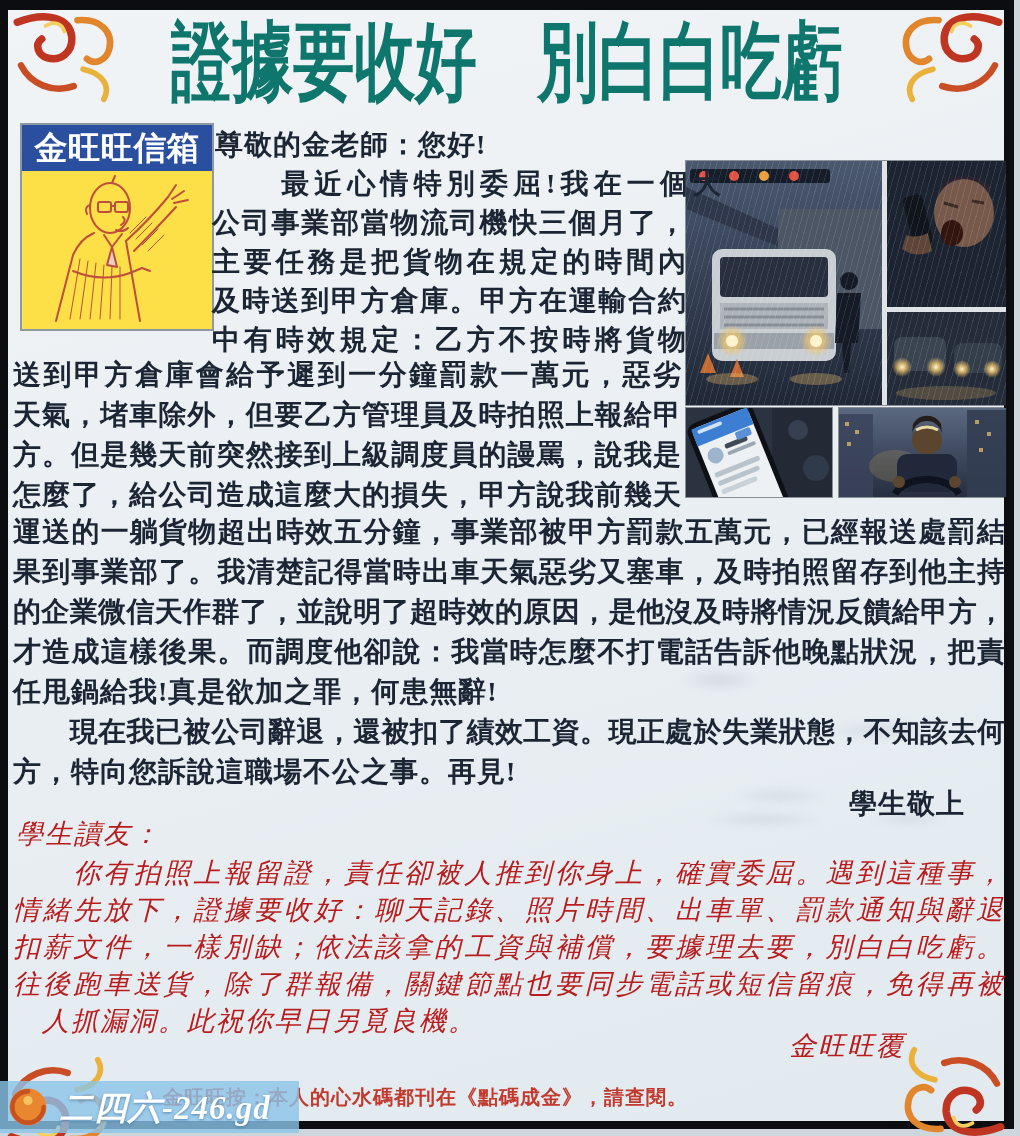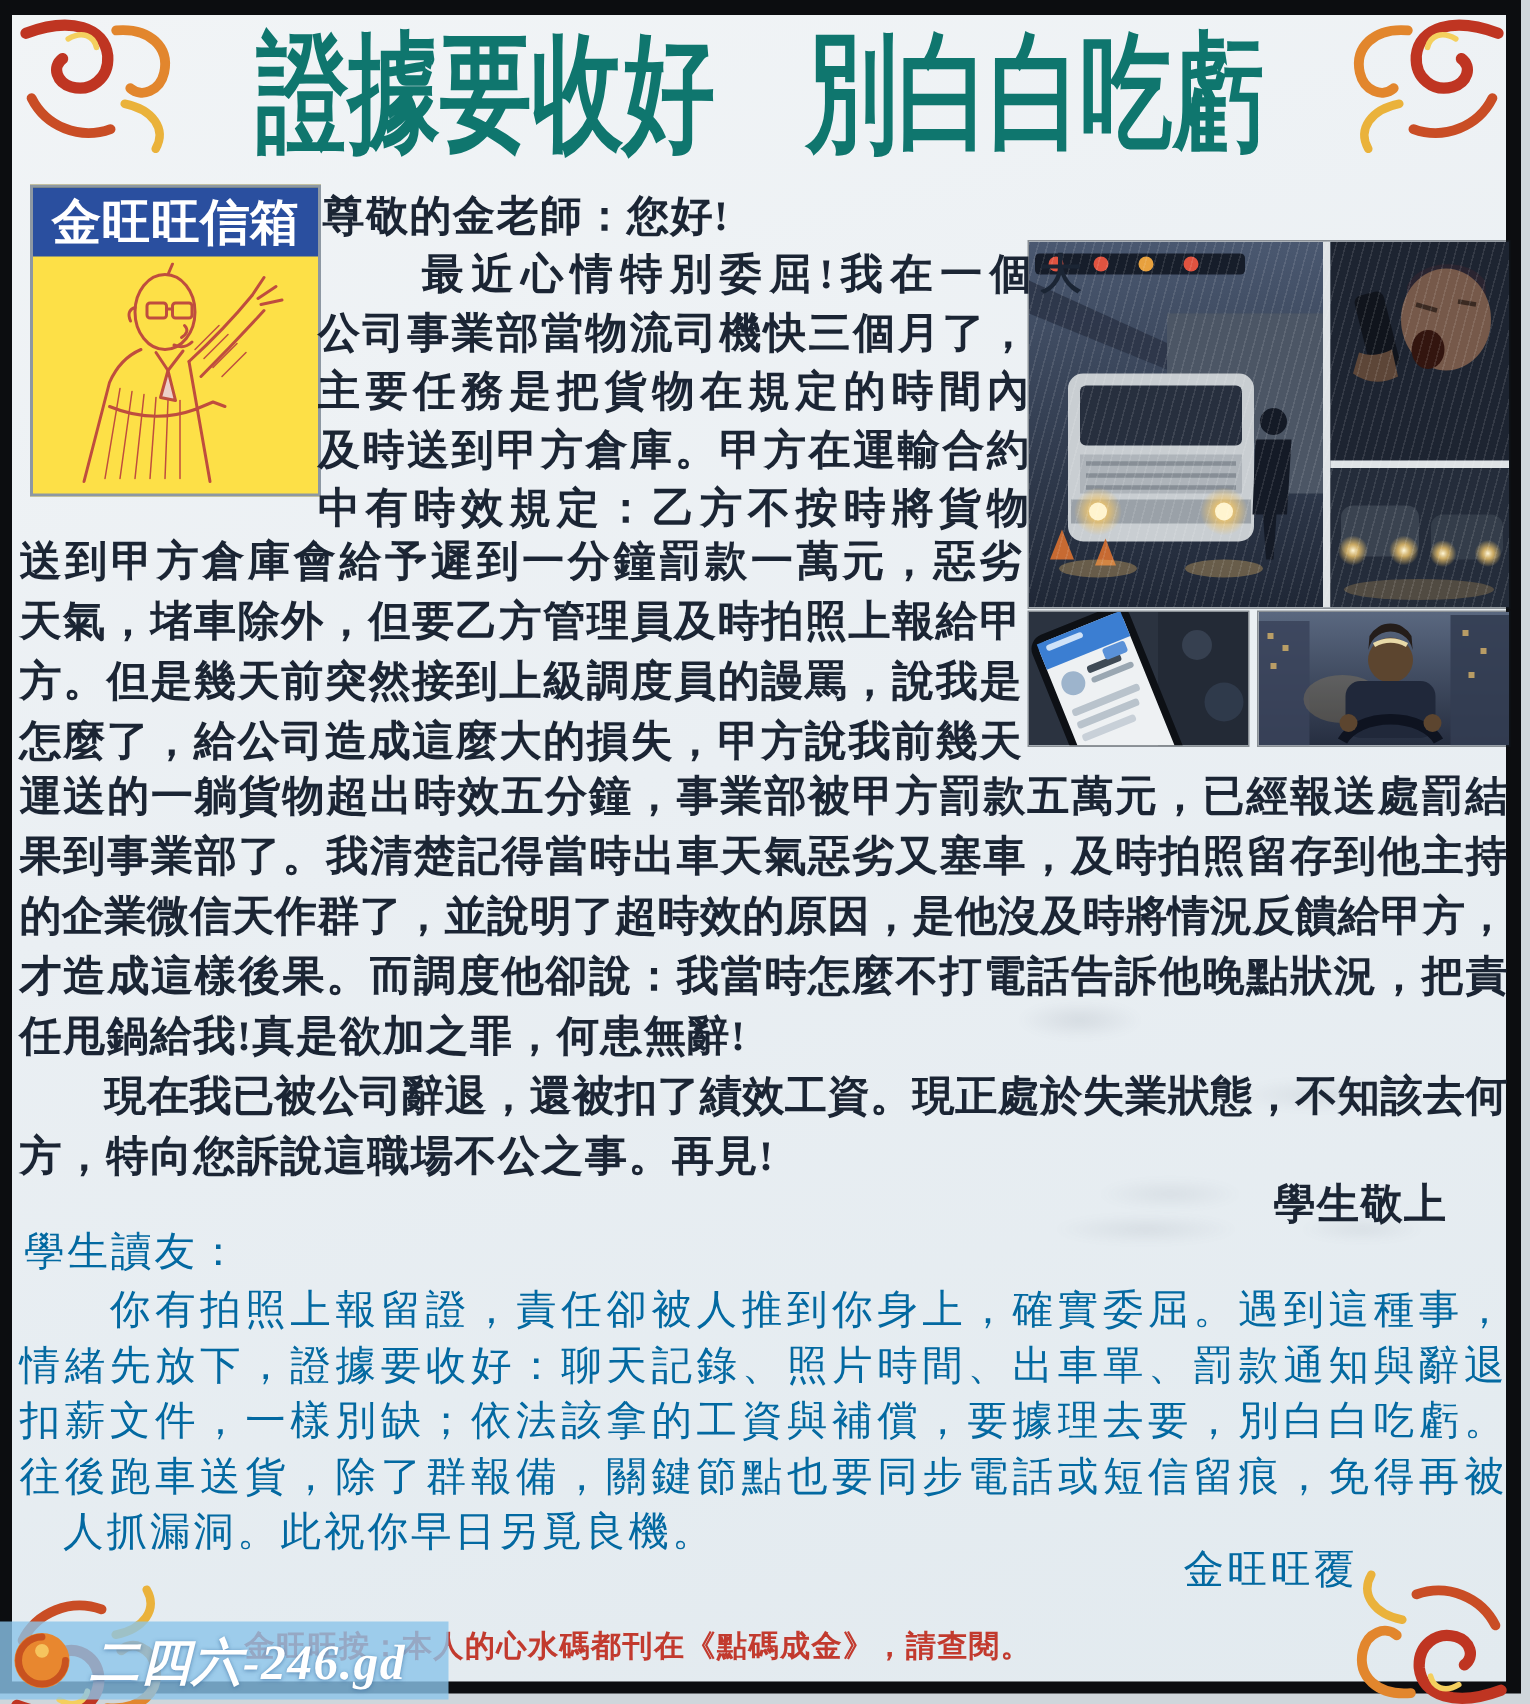--- a/index.html
+++ b/index.html
@@ -50,21 +50,21 @@
   .L8{left:13px;top:478px;width:668px;}
   .L9{left:13px;top:515px;width:992px;}
   .L10{left:13px;top:555px;width:992px;}
   .L11{left:13px;top:595px;width:992px;}
   .L12{left:13px;top:635px;width:992px;}
   .L13{left:13px;top:675px;width:992px;}
   .L14{left:13px;top:715px;width:992px;}
   .L15{left:13px;top:755px;width:992px;}
   .Lsig{left:13px;top:787px;width:952px;text-align:right;}
   
-  .rl{position:absolute;z-index:3;font-size:27px;line-height:32px;color:#0369a1;
+  .rl{position:absolute;z-index:3;font-size:27px;line-height:32px;color:#b91c1c;font-style:italic;
       font-weight:500;letter-spacing:2px;white-space:nowrap;}
   .rfill{white-space:normal;text-align:justify;text-align-last:justify;text-justify:inter-character;}
   .Rsal{left:16px;top:818px;}
   .R0{left:13px;top:857px;width:992px;}
   .R1{left:13px;top:894px;width:992px;}
   .R2{left:13px;top:931px;width:992px;}
   .R3{left:13px;top:968px;width:992px;}
   .R4{left:13px;top:1005px;width:992px;}
   .Rsig{left:13px;top:1030px;width:892px;text-align:right;}
   

